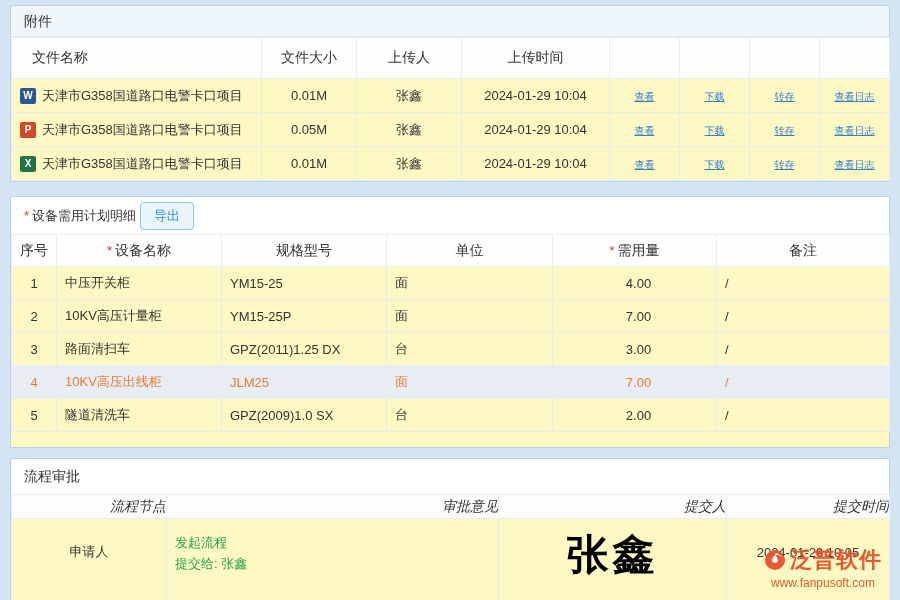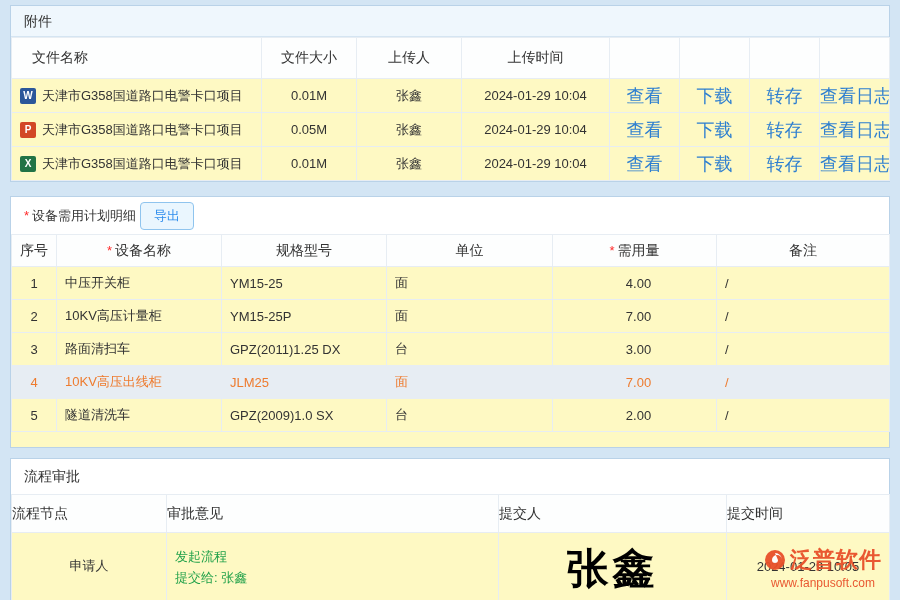--- a/index.html
+++ b/index.html
@@ -71,31 +71,31 @@
   .cell-name { display: flex; align-items: center; gap: 6px; padding-left: 8px; height: 33px; }
   .center { text-align: center; }
   .ficon {
     display: inline-block; width: 16px; height: 16px; border-radius: 2px;
     color: #fff; font-size: 10px; font-weight: bold;
     text-align: center; line-height: 16px; flex: 0 0 16px;
   }
   .ficon.word  { background: #2b579a; }
   .ficon.ppt   { background: #d24726; }
   .ficon.excel { background: #217346; }
-  a.lnk { color: #2e7fd0; cursor: pointer; font-size: 18px; }
+  a.lnk { color: #2e7fd0; text-decoration: underline; cursor: pointer; font-size: 10px; }
 
   
   #tbl-equip th { height: 32px; text-align: center; }
   #tbl-equip td { height: 33px; padding-left: 8px; text-align: left; }
   #tbl-equip td.c-no  { text-align: center; padding-left: 0; }
   #tbl-equip td.c-qty { text-align: center; padding-left: 8px; }
   #tbl-equip tr.hl td { background: #e7edf3; color: #ee7b2e; }
 
   
-  #tbl-appr th { height: 38px; text-align: left; }
+  #tbl-appr th { height: 24px; text-align: right; font-style: italic; }
   #tbl-appr td { vertical-align: top; }
   .cell-node { text-align: center; padding-top: 24px; height: 110px; font-size: 13px; }
   .cell-opinion { padding: 13px 0 0 8px; }
   .cell-opinion div { color: #21a14a; font-size: 13px; line-height: 21px; }
   .cell-sign {
     text-align: center; padding-top: 8px;
     font-family: "DejaVu Serif", serif;
     font-size: 42px; font-weight: bold; color: #000;
     letter-spacing: 4px;
   }

